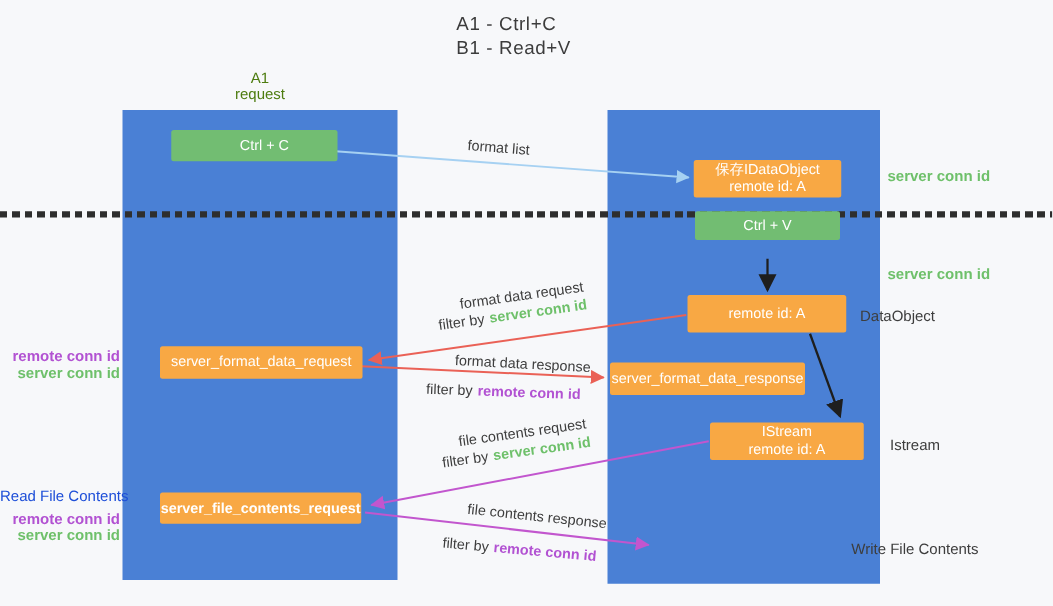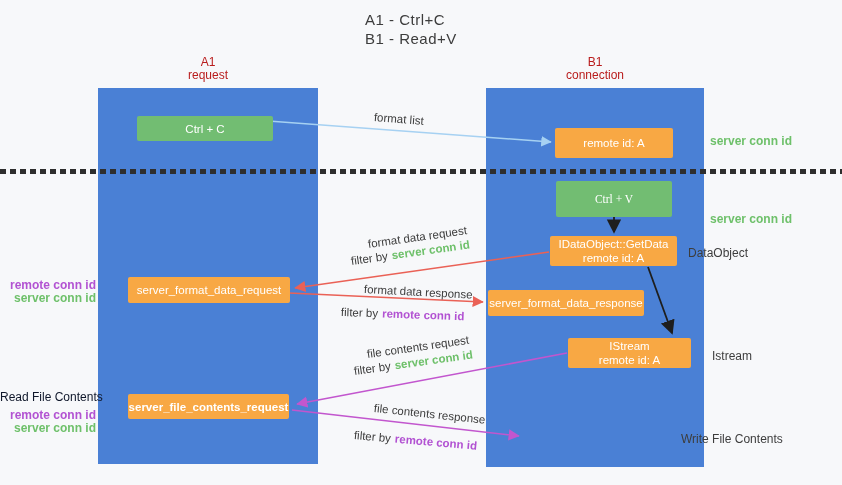--- a/index.html
+++ b/index.html
@@ -1,38 +1,38 @@
 <!DOCTYPE html>
 <html><head>
 <meta charset="utf-8">
 <style>
   html,body{margin:0;padding:0;background:#f7f8fa;font-family:"Liberation Sans",sans-serif;}
   .canvas{position:relative;width:842px;height:485px;background:#f7f8fa;overflow:hidden;}
 
   .title{position:absolute;left:365px;top:10px;color:#3c3c3c;font-size:15px;line-height:19px;letter-spacing:.5px;}
-  .col-header{position:absolute;color:#b91c1c;font-size:12px;line-height:13px;text-align:center;width:120px;}
+  .col-header{position:absolute;color:#4d7c0f;font-size:12px;line-height:13px;text-align:center;width:120px;}
   .col-header.left{left:148px;top:56px;}
   .col-header.right{left:535px;top:56px;}
 
   .column{position:absolute;background:#4a80d5;}
   .column.left{left:98px;top:88px;width:220px;height:376px;}
   .column.right{left:486px;top:88px;width:218px;height:379px;}
 
   .dotted{position:absolute;left:0;top:169px;width:842px;height:5px;
     background:repeating-linear-gradient(90deg,#2e2e2e 0 6px,transparent 6px 10px);}
 
   svg.arrows{position:absolute;left:0;top:0;width:842px;height:485px;pointer-events:none;}
 
   .node{position:absolute;color:#fff;font-size:11.5px;line-height:14px;text-align:center;
     display:flex;flex-direction:column;justify-content:center;border-radius:2px;}
   .node.orange{background:#f8a844;}
   .node.green{background:#72bd72;}
 
-  .n-ctrlc{left:137px;top:116px;width:136px;height:25px;}
-  .n-ctrlv{left:556px;top:181px;width:116px;height:36px;font-family:Liberation Serif, serif;}
+  .n-ctrlc{left:137px;top:104px;width:117px;height:25px;padding-left:16px;}
+  .n-ctrlv{left:556px;top:169px;width:116px;height:23px;}
   .n-save{left:555px;top:128px;width:118px;height:30px;}
   .n-getdata{left:550px;top:236px;width:127px;height:30px;}
   .n-istream{left:568px;top:338px;width:123px;height:30px;}
   .n-freq{left:128px;top:277px;width:162px;height:26px;}
   .n-fresp{left:488px;top:290px;width:156px;height:26px;}
   .n-creq{left:128px;top:394px;width:161px;height:25px;font-weight:bold;}
   .n-cresp{left:524px;top:426px;width:160px;height:26px;}
 
   .edge-label{position:absolute;color:#3d3d3d;font-size:11.5px;white-space:nowrap;transform-origin:left center;}
   .edge-label .lead{margin-right:4px;}
@@ -50,24 +50,20 @@
 <div class="canvas">
 
   <div class="title">
     <div>A1 - Ctrl+C</div>
     <div>B1 - Read+V</div>
   </div>
 
   <div class="col-header left">
     <div>A1</div>
     <div>request</div>
-  </div>
-  <div class="col-header right">
-    <div>B1</div>
-    <div>connection</div>
   </div>
 
   <div class="column left"></div>
   <div class="column right"></div>
 
   <div class="dotted"></div>
 
   <svg class="arrows" viewBox="0 0 842 485">
     <defs>
       <marker id="mk-blue" markerWidth="8" markerHeight="8" refX="6.5" refY="3.5" orient="auto">
@@ -89,27 +85,27 @@
     <line x1="549" y1="252" x2="295" y2="288" stroke="#ea6156" stroke-width="1.6" marker-end="url(#mk-red)"></line>
     <line x1="289" y1="293" x2="483" y2="302" stroke="#ea6156" stroke-width="1.6" marker-end="url(#mk-red)"></line>
     <line x1="567" y1="353" x2="297" y2="404" stroke="#c256ce" stroke-width="1.6" marker-end="url(#mk-mag)"></line>
     <line x1="292" y1="410" x2="519" y2="436" stroke="#c256ce" stroke-width="1.6" marker-end="url(#mk-mag)"></line>
   </svg>
 
   <div class="node green n-ctrlc">
     <div>Ctrl + C</div>
   </div>
   <div class="node orange n-save">
+    <div>保存IDataObject</div>
     <div>remote id: A</div>
   </div>
   <div class="node green n-ctrlv">
     <div>Ctrl + V</div>
   </div>
   <div class="node orange n-getdata">
-    <div>IDataObject::GetData</div>
     <div>remote id: A</div>
   </div>
   <div class="node orange n-istream">
     <div>IStream</div>
     <div>remote id: A</div>
   </div>
   <div class="node orange n-freq">
     <div>server_format_data_request</div>
   </div>
   <div class="node orange n-fresp">
@@ -170,21 +166,21 @@
   <div class="left-stack" style="top:279px;">
     <div class="side-label bold-purple" style="position:static;">
       <span>remote conn id</span>
     </div>
     <div class="side-label bold-green" style="position:static;">
       <span>server conn id</span>
     </div>
   </div>
 
   <div class="left-stack" style="top:391px;">
-    <div class="side-label" style="position:static;color:#0f172a;">
+    <div class="side-label" style="position:static;color:#1d4ed8;">
       <span>Read File Contents</span>
     </div>
   </div>
   <div class="left-stack" style="top:409px;">
     <div class="side-label bold-purple" style="position:static;">
       <span>remote conn id</span>
     </div>
     <div class="side-label bold-green" style="position:static;">
       <span>server conn id</span>
     </div>

